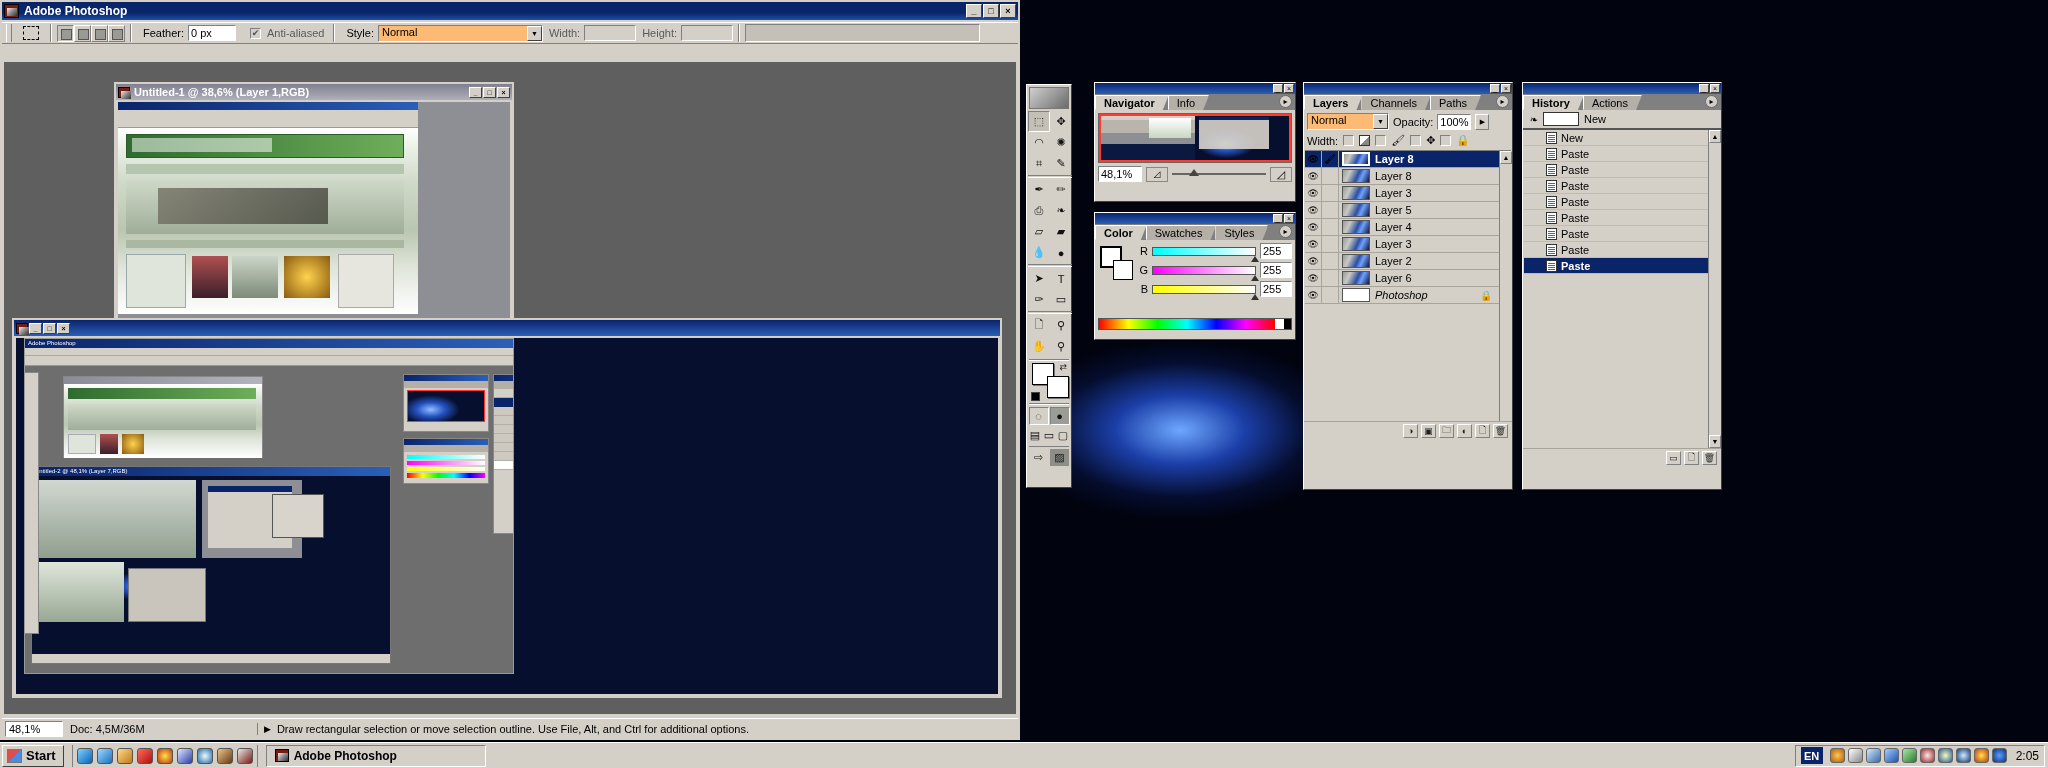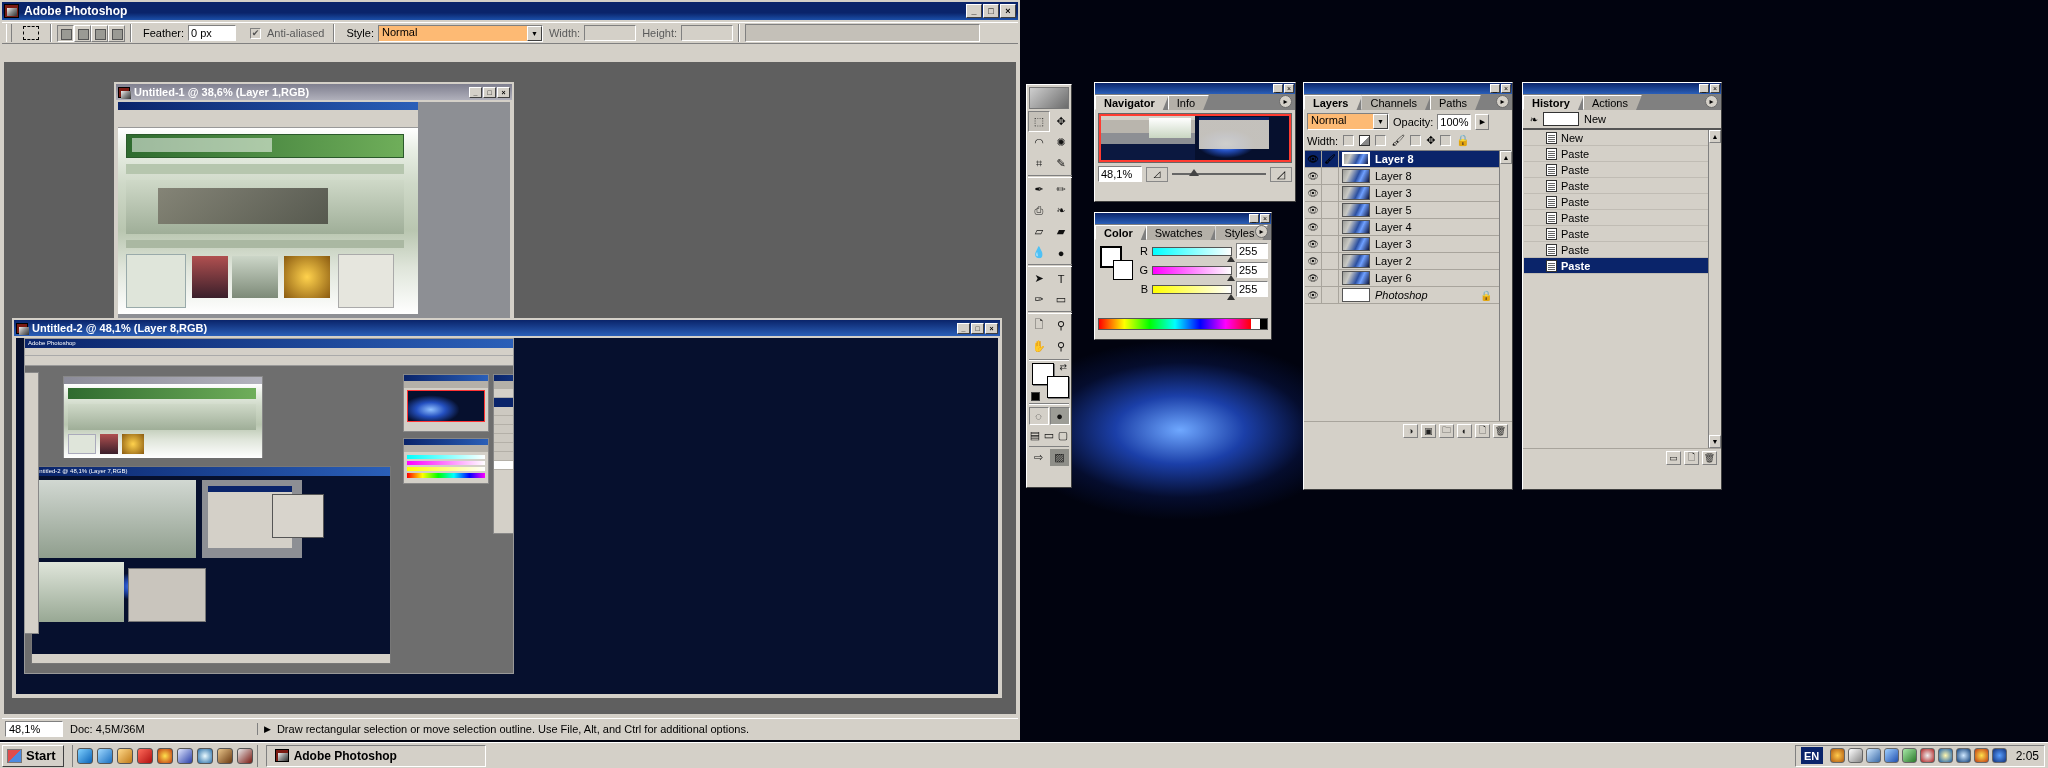--- a/index.html
+++ b/index.html
@@ -298,21 +298,21 @@
       <div class="fld" style="width:44px;">48,1%</div>
       <div style="width:22px;height:15px;border:1px solid #888;display:flex;align-items:center;justify-content:center;font-size:9px;">◿</div>
       <div style="flex:1;height:2px;background:#666;position:relative;">
         <div style="position:absolute;left:18%;top:-4px;width:0;height:0;border-left:5px solid transparent;border-right:5px solid transparent;border-bottom:7px solid #444;"></div>
       </div>
       <div style="width:22px;height:15px;border:1px solid #888;display:flex;align-items:center;justify-content:center;font-size:11px;">◿</div>
     </div>
   </div>
 </div>
 
-<div class="palette" style="left:1094px;top:212px;width:178px;height:128px;">
+<div class="palette" style="left:1094px;top:212px;width:202px;height:128px;">
   <div class="pal-tb">
     <div class="b">_</div>
     <div class="b">×</div>
   </div>
   <div class="tabrow">
     <div class="tab active">Color</div>
     <div class="tab">Swatches</div>
     <div class="tab">Styles</div>
     <div class="menubtn">▸</div>
   </div>
@@ -591,21 +591,20 @@
           <div style="position:absolute;left:166px;top:128px;width:46px;height:42px;background:radial-gradient(circle at 50% 50%,#ffd24d,#8a5a10);"></div>
           <div style="position:absolute;left:220px;top:126px;width:56px;height:54px;background:#e6e6de;border:1px solid #aaa;"></div>
         </div>
       </div>
     </div>
   </div>
 
   <div class="docwin" style="left:10px;top:316px;width:990px;height:380px;">
     <div class="doctitle">
       <span class="ps-icon" style="width:12px;height:11px;"></span>
-      <span class="t">Untitled-2 @ 48,1% (Layer 8,RGB)</span>
       <span class="tb-btn" style="width:13px;height:11px;font-size:7px;">_</span>
       <span class="tb-btn" style="width:13px;height:11px;font-size:7px;">□</span>
       <span class="tb-btn" style="width:13px;height:11px;font-size:7px;">×</span>
     </div>
 
     <div style="position:absolute;left:2px;top:18px;right:2px;bottom:2px;overflow:hidden;background:#000;">
 
       <div class="mini blue-photo" style="left:0;top:0;width:986px;height:360px;"></div>
 
       <div class="mini" style="left:8px;top:0;width:490px;height:336px;background:#d4d0c8;border:1px solid #999;">

